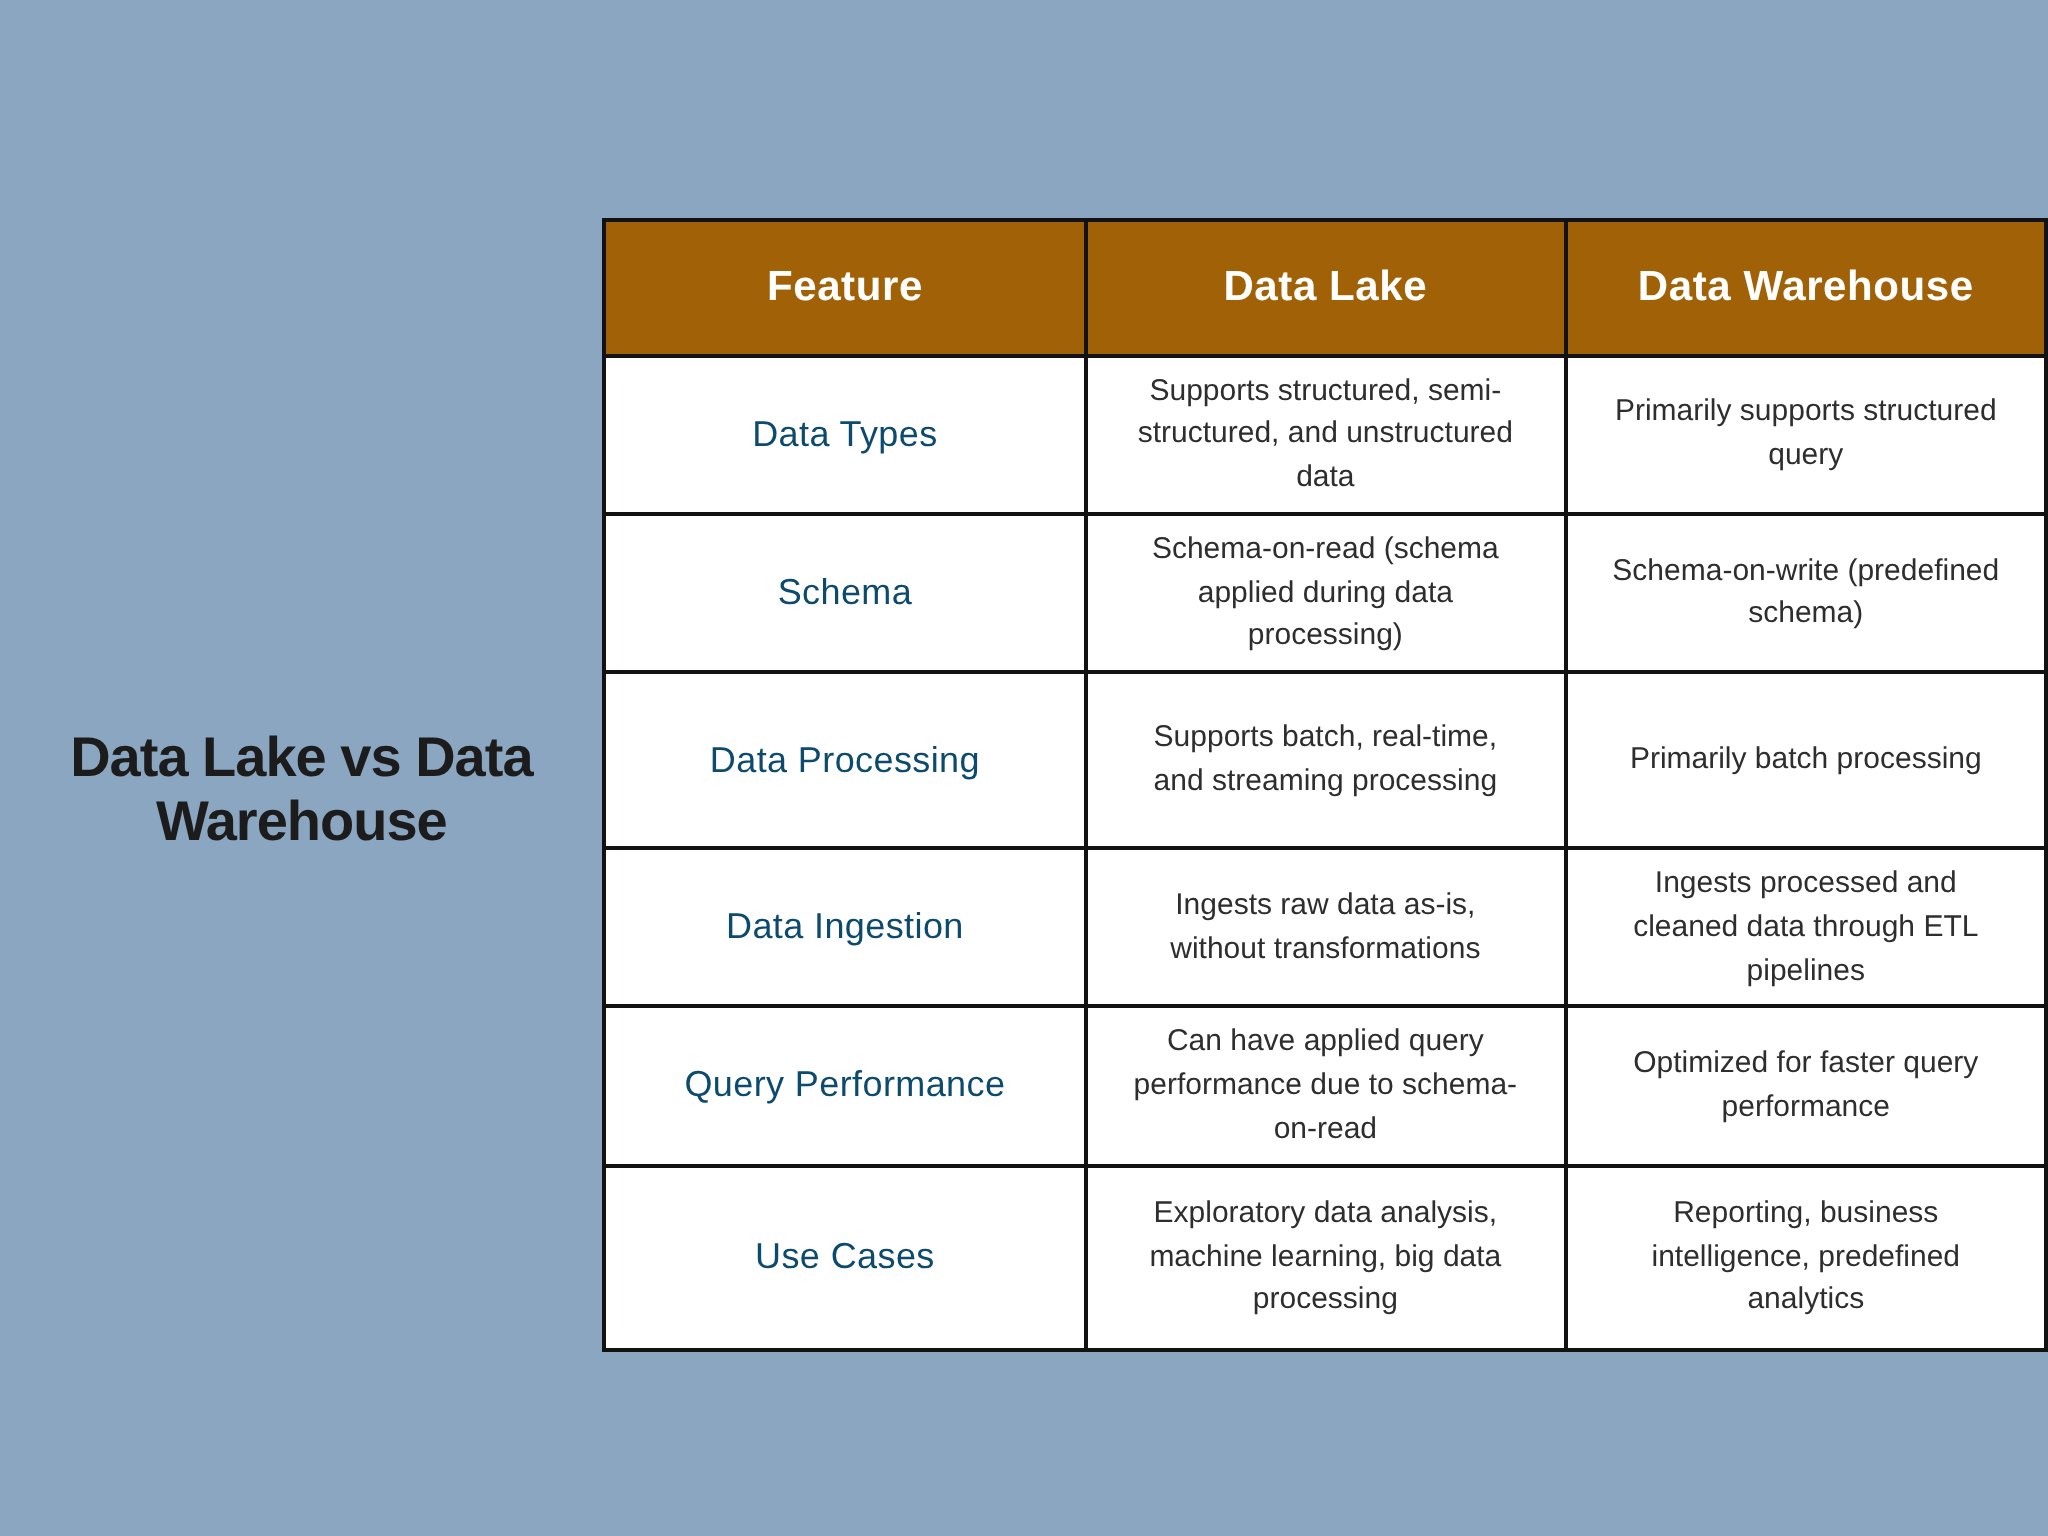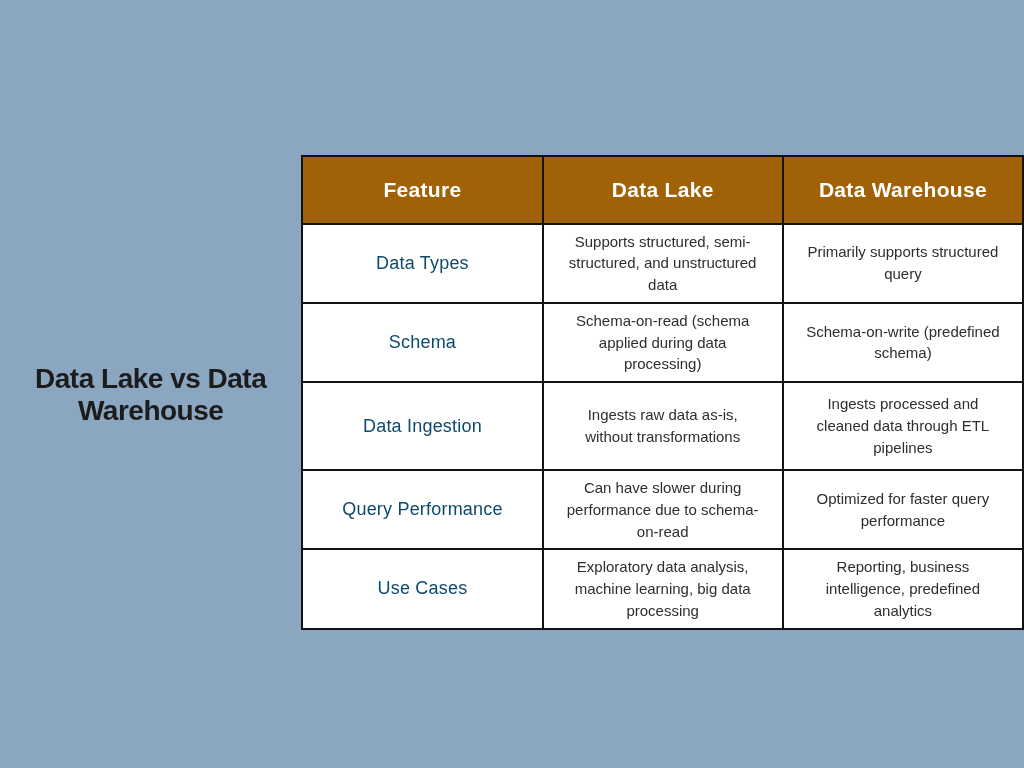--- a/index.html
+++ b/index.html
@@ -97,27 +97,32 @@
         <td class="feature-cell">Data Types</td>
         <td class="desc-cell">Supports structured, semi-structured, and unstructured data</td>
         <td class="desc-cell">Primarily supports structured query</td>
       </tr>
       <tr>
         <td class="feature-cell">Schema</td>
         <td class="desc-cell">Schema-on-read (schema applied during data processing)</td>
         <td class="desc-cell">Schema-on-write (predefined schema)</td>
       </tr>
       <tr>
+        <td class="feature-cell">Data Processing</td>
+        <td class="desc-cell">Supports batch, real-time, and streaming processing</td>
+        <td class="desc-cell">Primarily batch processing</td>
+      </tr>
+      <tr>
         <td class="feature-cell">Data Ingestion</td>
         <td class="desc-cell">Ingests raw data as-is, without transformations</td>
         <td class="desc-cell">Ingests processed and cleaned data through ETL pipelines</td>
       </tr>
       <tr>
         <td class="feature-cell">Query Performance</td>
-        <td class="desc-cell">Can have slower during performance due to schema-on-read</td>
+        <td class="desc-cell">Can have applied query performance due to schema-on-read</td>
         <td class="desc-cell">Optimized for faster query performance</td>
       </tr>
       <tr>
         <td class="feature-cell">Use Cases</td>
         <td class="desc-cell">Exploratory data analysis, machine learning, big data processing</td>
         <td class="desc-cell">Reporting, business intelligence, predefined analytics</td>
       </tr>
     </tbody>
   </table>
 

